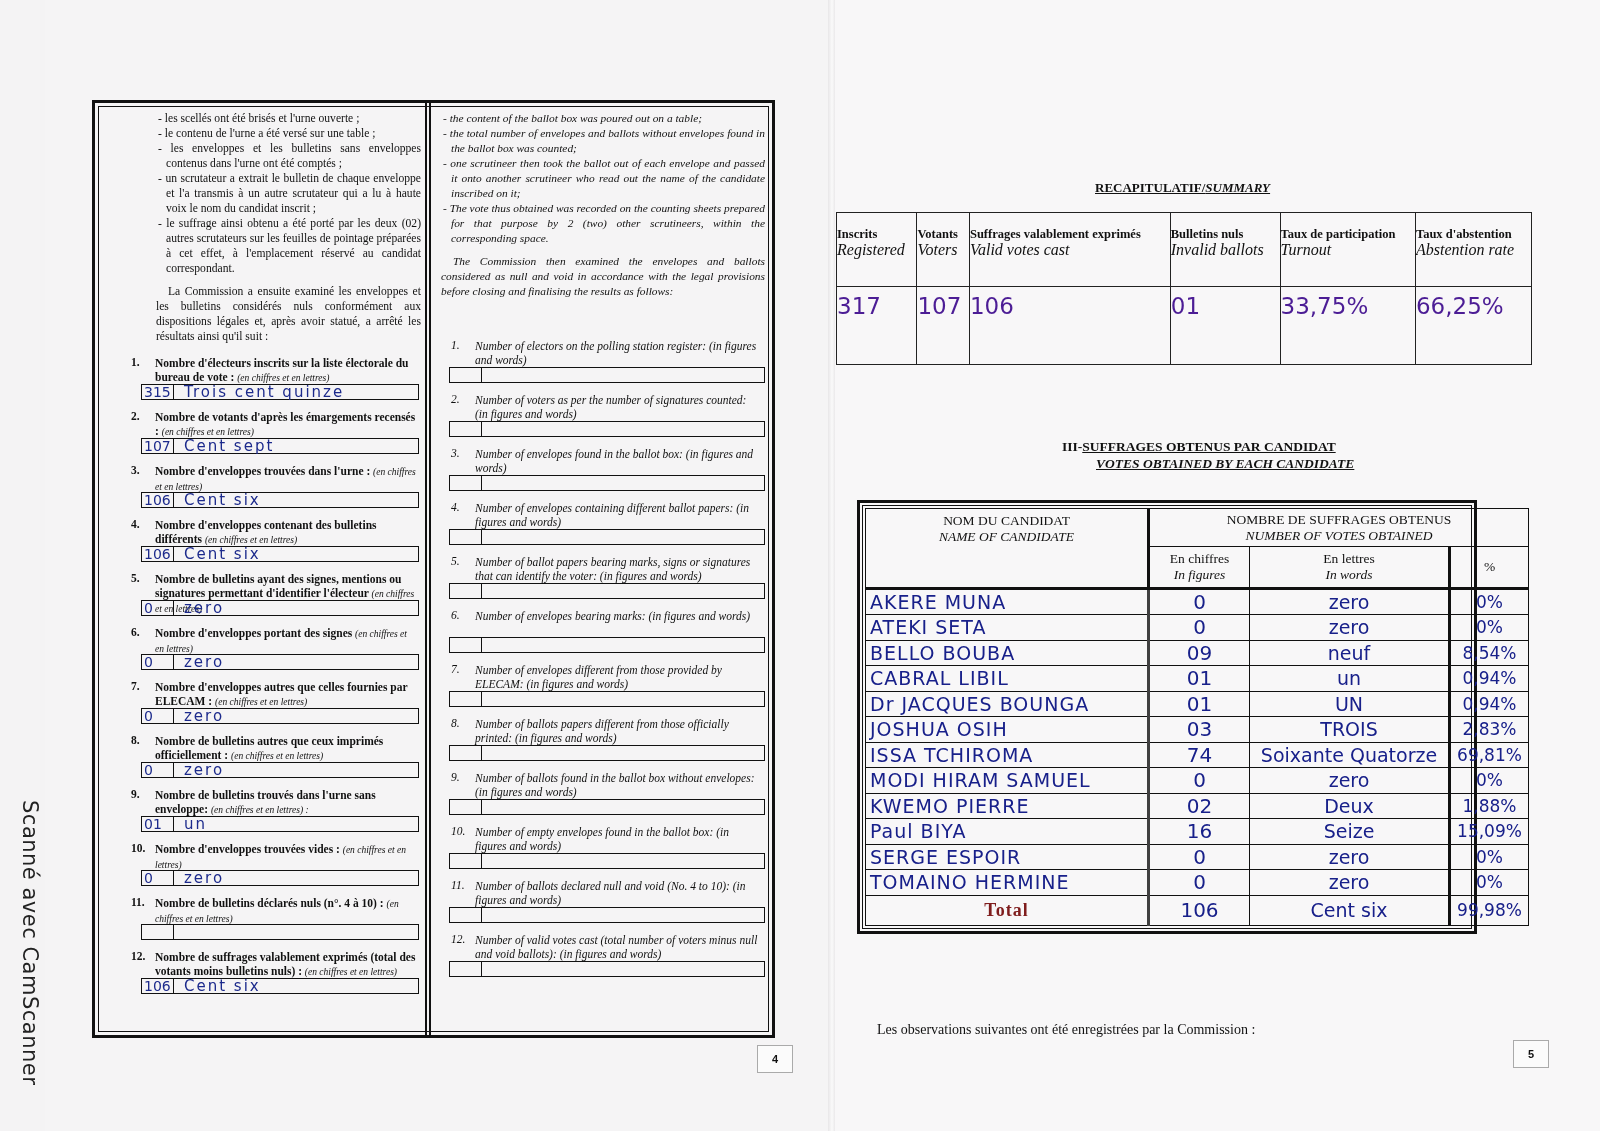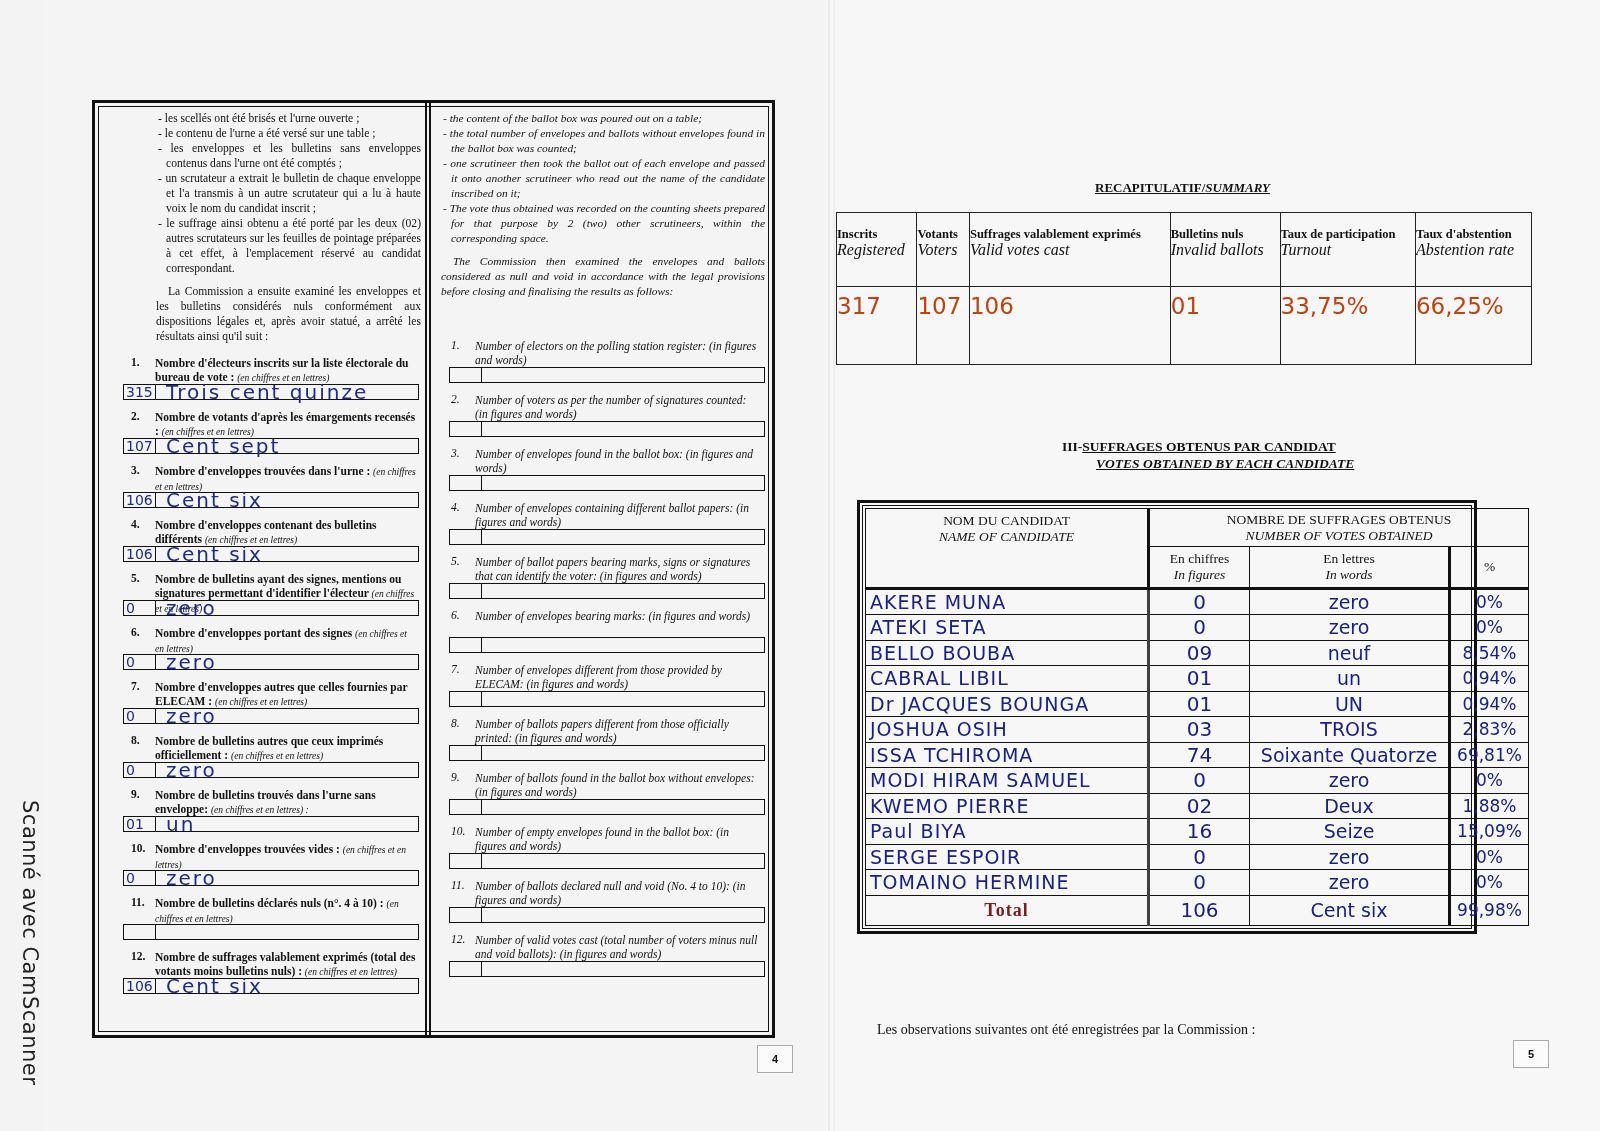--- a/index.html
+++ b/index.html
@@ -25,37 +25,37 @@
   .en .bullets, .en .intro { font-family: "Liberation Serif", serif; font-style: italic; font-size: 11.4px; }
   .intro { text-align: justify; margin-top: 8px; line-height: 15px; text-indent: 12px; }
 
   .items { margin-top: 12px; }
   .item { position: relative; height: 54px; }
   .item .num { position: absolute; left: 18px; top: 0; font-family: "Liberation Serif", serif; font-size: 11.5px; font-weight: bold; }
   .en .item .num { font-weight: normal; font-style: italic; left: 10px; }
   .item .label { position: absolute; left: 42px; right: 4px; top: 0; font-family: "Liberation Serif", serif; font-size: 11.5px; line-height: 14px; font-weight: bold; }
   .en .item .label { font-weight: normal; font-style: italic; left: 34px; }
   .item .label .hint { font-size: 9.5px; font-style: italic; font-weight: normal; }
-  .answer { position: absolute; left: 10px; right: 2px; top: 28px; height: 16px; border: 1.3px solid #111; display: flex; }
+  .answer { position: absolute; left: 28px; right: 2px; top: 28px; height: 16px; border: 1.3px solid #111; display: flex; }
   .en .answer { left: 8px; right: 0; }
   .answer .fig { width: 32px; border-right: 1.3px solid #111; font-family: "DejaVu Sans", sans-serif; color: #1c2a8c; font-size: 14px; line-height: 14px; padding-left: 2px; }
-  .answer .words { flex: 1; font-family: "DejaVu Sans", sans-serif; color: #1c2a8c; font-size: 20px; line-height: 14px; padding-left: 10px; letter-spacing: 2px; }
+  .answer .words { flex: 1; font-family: "DejaVu Sans", sans-serif; color: #1c2a8c; font-size: 15px; line-height: 14px; padding-left: 10px; letter-spacing: 2px; }
 
   .page-num { position: absolute; width: 36px; height: 28px; border: 1px solid #aaa; font-family: "Liberation Sans", sans-serif; font-size: 11px; font-weight: bold; text-align: center; line-height: 26px; background: #fbfbfb; }
   .pn-left { left: 757px; top: 1045px; }
   .pn-right { left: 1513px; top: 1040px; }
 
   
   .sum-title { position: absolute; left: 1095px; top: 180px; font-family: "Liberation Serif", serif; font-weight: bold; font-size: 13px; text-decoration: underline; }
   .sum-title i { font-style: italic; }
   table.summary { position: absolute; left: 836px; top: 212px; width: 696px; border-collapse: collapse; font-family: "Liberation Serif", serif; }
   table.summary td, table.summary th { border: 1px solid #222; text-align: left; vertical-align: top; }
   table.summary th { height: 74px; padding-top: 14px; font-size: 12.5px; line-height: 15px; }
   table.summary th .en { font-weight: normal; font-style: italic; font-size: 16px; display: block; }
-  table.summary td { height: 78px; font-family: "DejaVu Sans", sans-serif; color: #c2410c; font-size: 23px; padding-top: 6px; }
+  table.summary td { height: 78px; font-family: "DejaVu Sans", sans-serif; color: #4c1d95; font-size: 23px; padding-top: 6px; }
 
   .cand-title { position: absolute; left: 1062px; top: 438px; font-family: "Liberation Serif", serif; font-weight: bold; font-size: 13.5px; line-height: 17px; }
   .cand-title .fr { text-decoration: underline; }
   .cand-title .en { display: block; padding-left: 34px; font-style: italic; text-decoration: underline; }
 
   .cand-wrap { position: absolute; left: 857px; top: 500px; width: 620px; height: 434px; border: 3px solid #111; outline: 1px solid #111; outline-offset: -6px; }
   table.cand { position: absolute; left: 5px; top: 5px; width: 664px; border-collapse: collapse; font-family: "Liberation Serif", serif; }
   table.cand th { border: 1.5px solid #111; font-weight: normal; font-size: 13.5px; line-height: 16px; text-align: center; }
   table.cand th i { font-style: italic; }
   table.cand .h1 th { height: 38px; }

